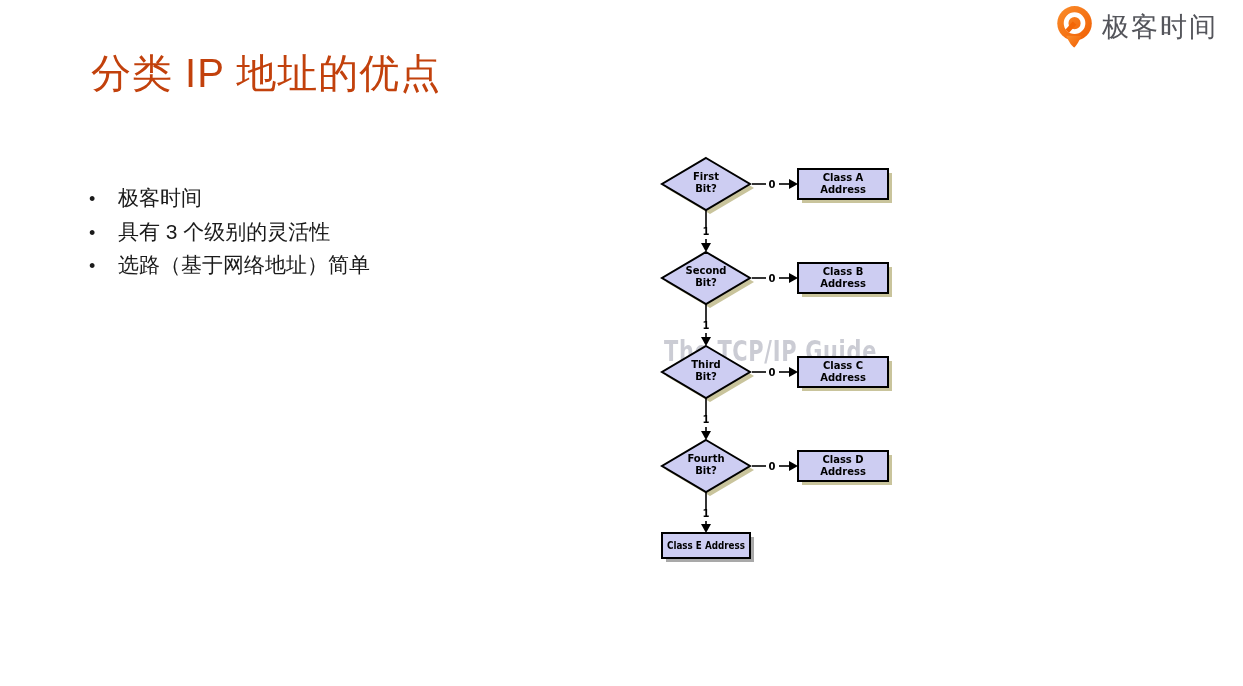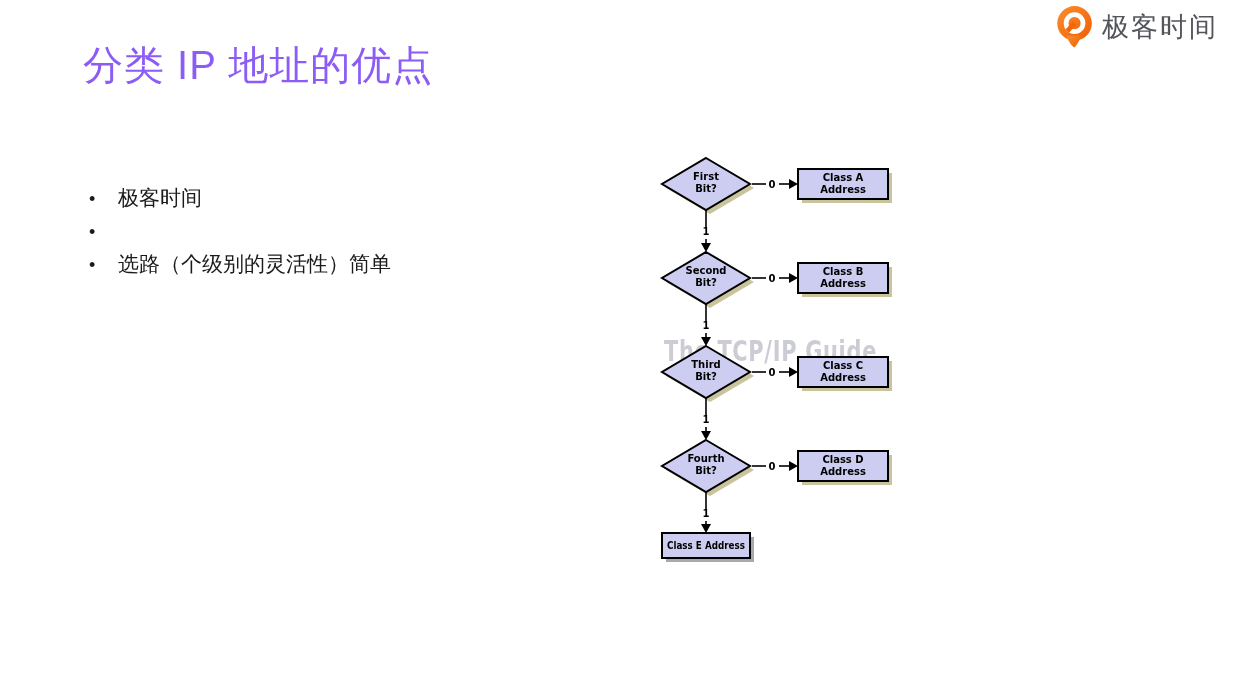--- a/index.html
+++ b/index.html
@@ -8,25 +8,25 @@
     background: #ffffff;
     font-family: "Liberation Sans", sans-serif;
     position: relative;
     overflow: hidden;
   }
 
   
   .slide-title {
     position: absolute;
     left: 75px; top: 30px;
-    margin: 8px;
+    margin: 16px;
     font-size: 40px;
     font-weight: 400;
     letter-spacing: 1px;
-    color: #8b5cf6;
+    color: #c2410c;
   }
 
   
   .logo {
     position: absolute;
     top: 5px; right: 25px;
     display: flex;
     align-items: center;
     gap: 7px;
   }
@@ -92,24 +92,25 @@
   <span class="logo-text">极客时间</span>
 </div>
 
 <ul class="bullets">
   <li>
     <span class="marker">•</span>
     <span>极客时间</span>
   </li>
   <li>
     <span class="marker">•</span>
+    <span>具有 3 个级别的灵活性</span>
   </li>
   <li>
     <span class="marker">•</span>
-    <span>选路（个级别的灵活性）简单</span>
+    <span>选路（基于网络地址）简单</span>
   </li>
 </ul>
 
 <svg class="flowchart" width="280" height="440" viewBox="0 0 280 440">
 
   <text class="wm" x="24" y="221" textLength="213" lengthAdjust="spacingAndGlyphs" fill="#CBCCD4">The TCP/IP Guide</text>
 
   <g>
     <polygon class="sh" points="70,22 114,48 70,74 26,48" fill="#C9C49C"></polygon>
     <polygon class="node" points="66,18 110,44 66,70 22,44" fill="#CDCDF2"></polygon>

